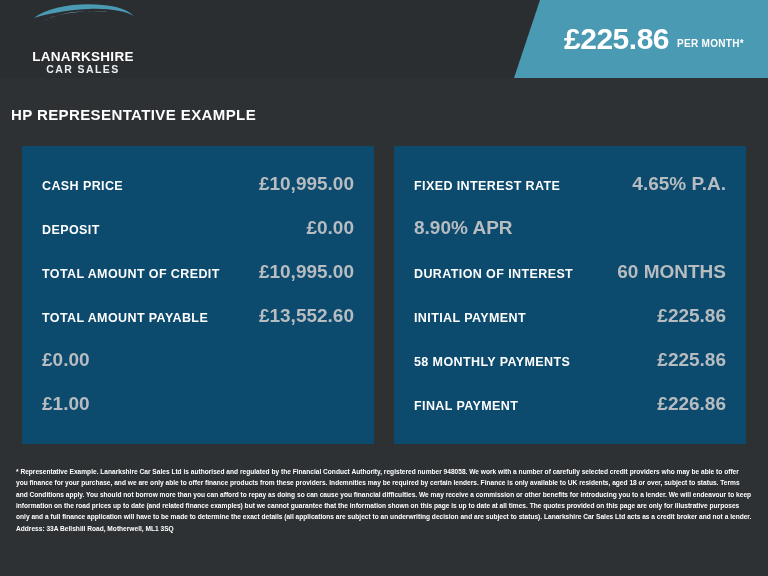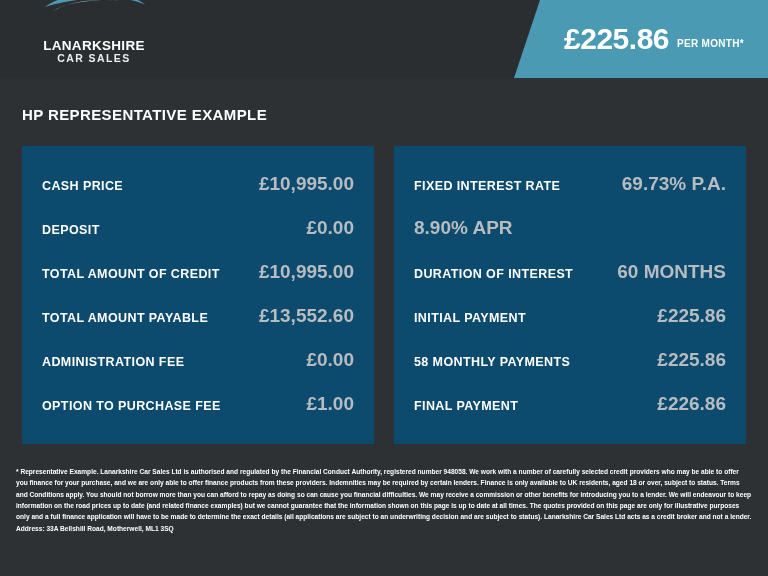--- a/index.html
+++ b/index.html
@@ -18,27 +18,27 @@
   
   .header {
     position: relative;
     height: 78px;
     background: #2b2e31;
     display: flex;
     align-items: center;
   }
   .logo-wrap {
     position: absolute;
-    left: 39px;
+    left: 28px;
     top: 14px;
     width: 110px;
     height: 50px;
     display: flex;
     flex-direction: column;
-    justify-content: flex-end;
+    justify-content: center;
     gap: 29px;
   }
   .logo-swoosh {
     position: relative;
     height: 20px;
   }
   .logo-swoosh svg { display: block; }
   .logo-text {
     font-size: 13.5px;
     font-weight: bold;
@@ -87,21 +87,21 @@
   .price-period {
     font-size: 10px;
     font-weight: bold;
     color: #ffffff;
     letter-spacing: 0.3px;
     padding-top: 9px;
   }
 
   
   .section-title {
-    margin: 28px 0 0 22px;
+    margin: 28px 0 0 11px;
     font-size: 15px;
     font-weight: bold;
     letter-spacing: 0.4px;
     color: #ffffff;
   }
 
   
   .panels {
     display: flex;
     gap: 20px;
@@ -180,32 +180,30 @@
       </div>
       <div class="row">
         <span class="label">TOTAL AMOUNT OF CREDIT</span>
         <span class="value">£10,995.00</span>
       </div>
       <div class="row">
         <span class="label">TOTAL AMOUNT PAYABLE</span>
         <span class="value">£13,552.60</span>
       </div>
       <div class="row">
-        <span class="label">ADMINISTRATION FEE</span>
         <span class="value">£0.00</span>
       </div>
       <div class="row">
-        <span class="label">OPTION TO PURCHASE FEE</span>
         <span class="value">£1.00</span>
       </div>
     </div>
   <div class="panel" id="right-panel">
       <div class="row">
         <span class="label">FIXED INTEREST RATE</span>
-        <span class="value">69.73% P.A.</span>
+        <span class="value">4.65% P.A.</span>
       </div>
       <div class="row">
         <span class="value">8.90% APR</span>
       </div>
       <div class="row">
         <span class="label">DURATION OF INTEREST</span>
         <span class="value">60 MONTHS</span>
       </div>
       <div class="row">
         <span class="label">INITIAL PAYMENT</span>

